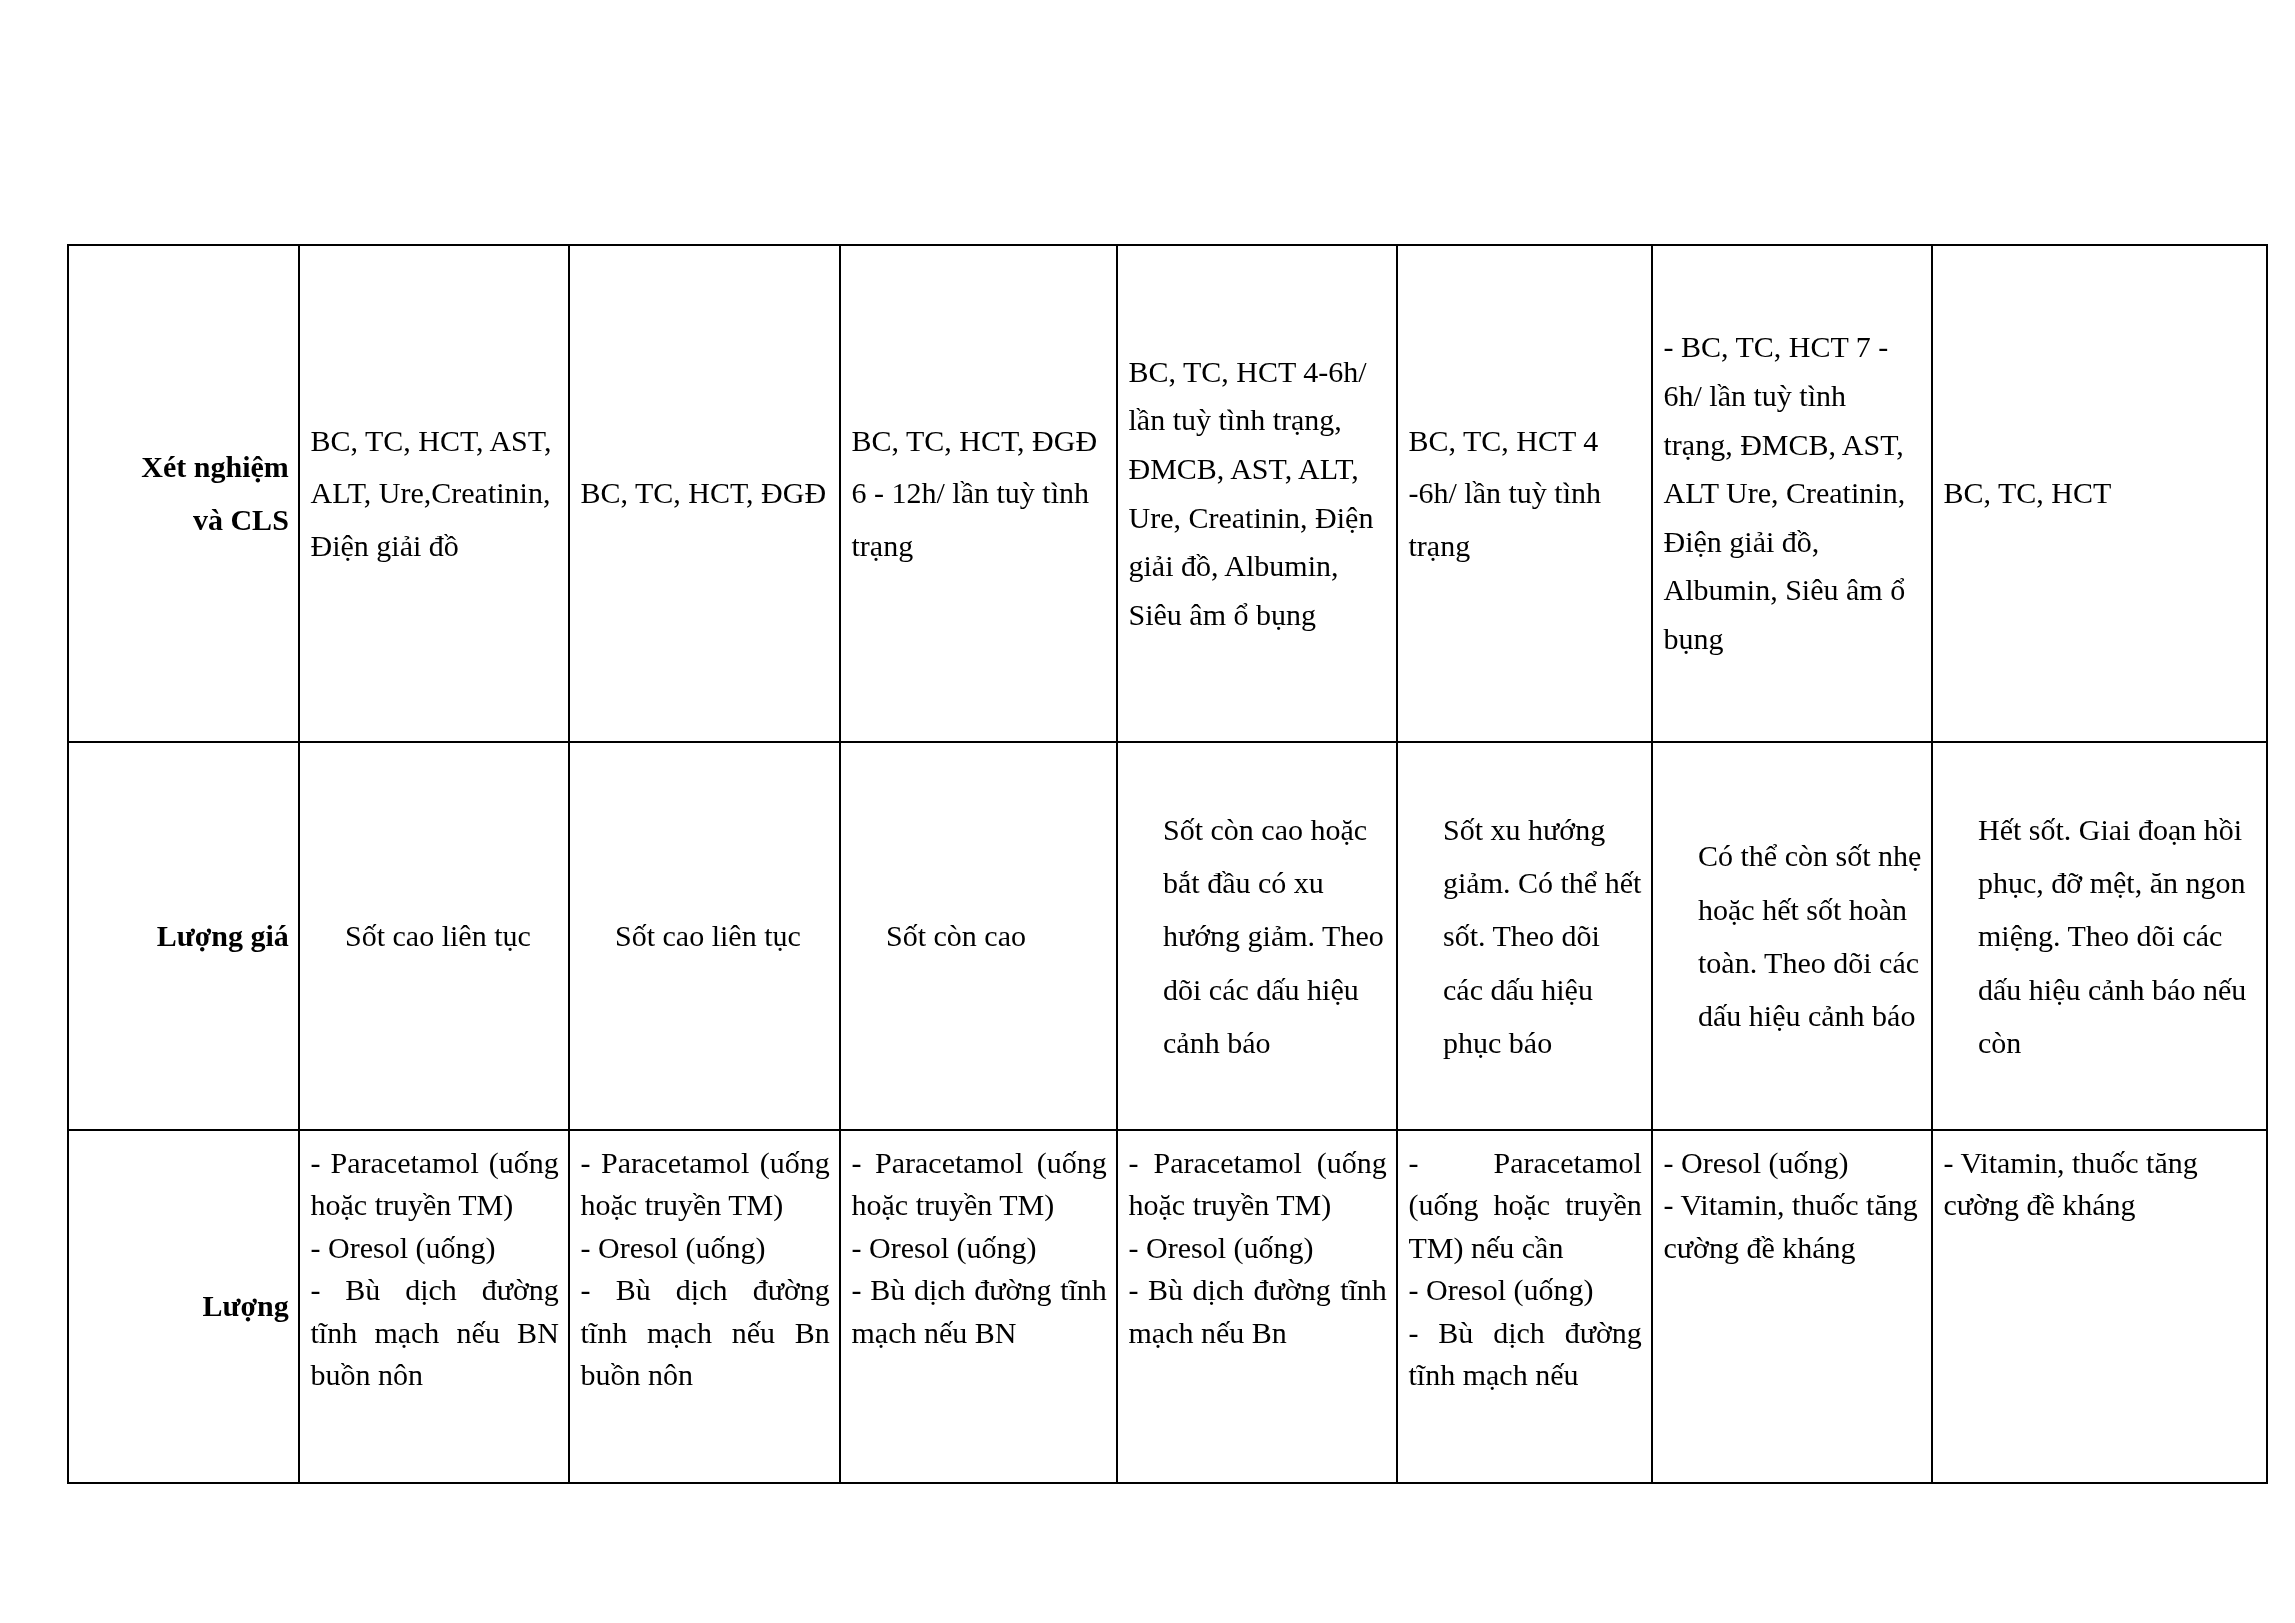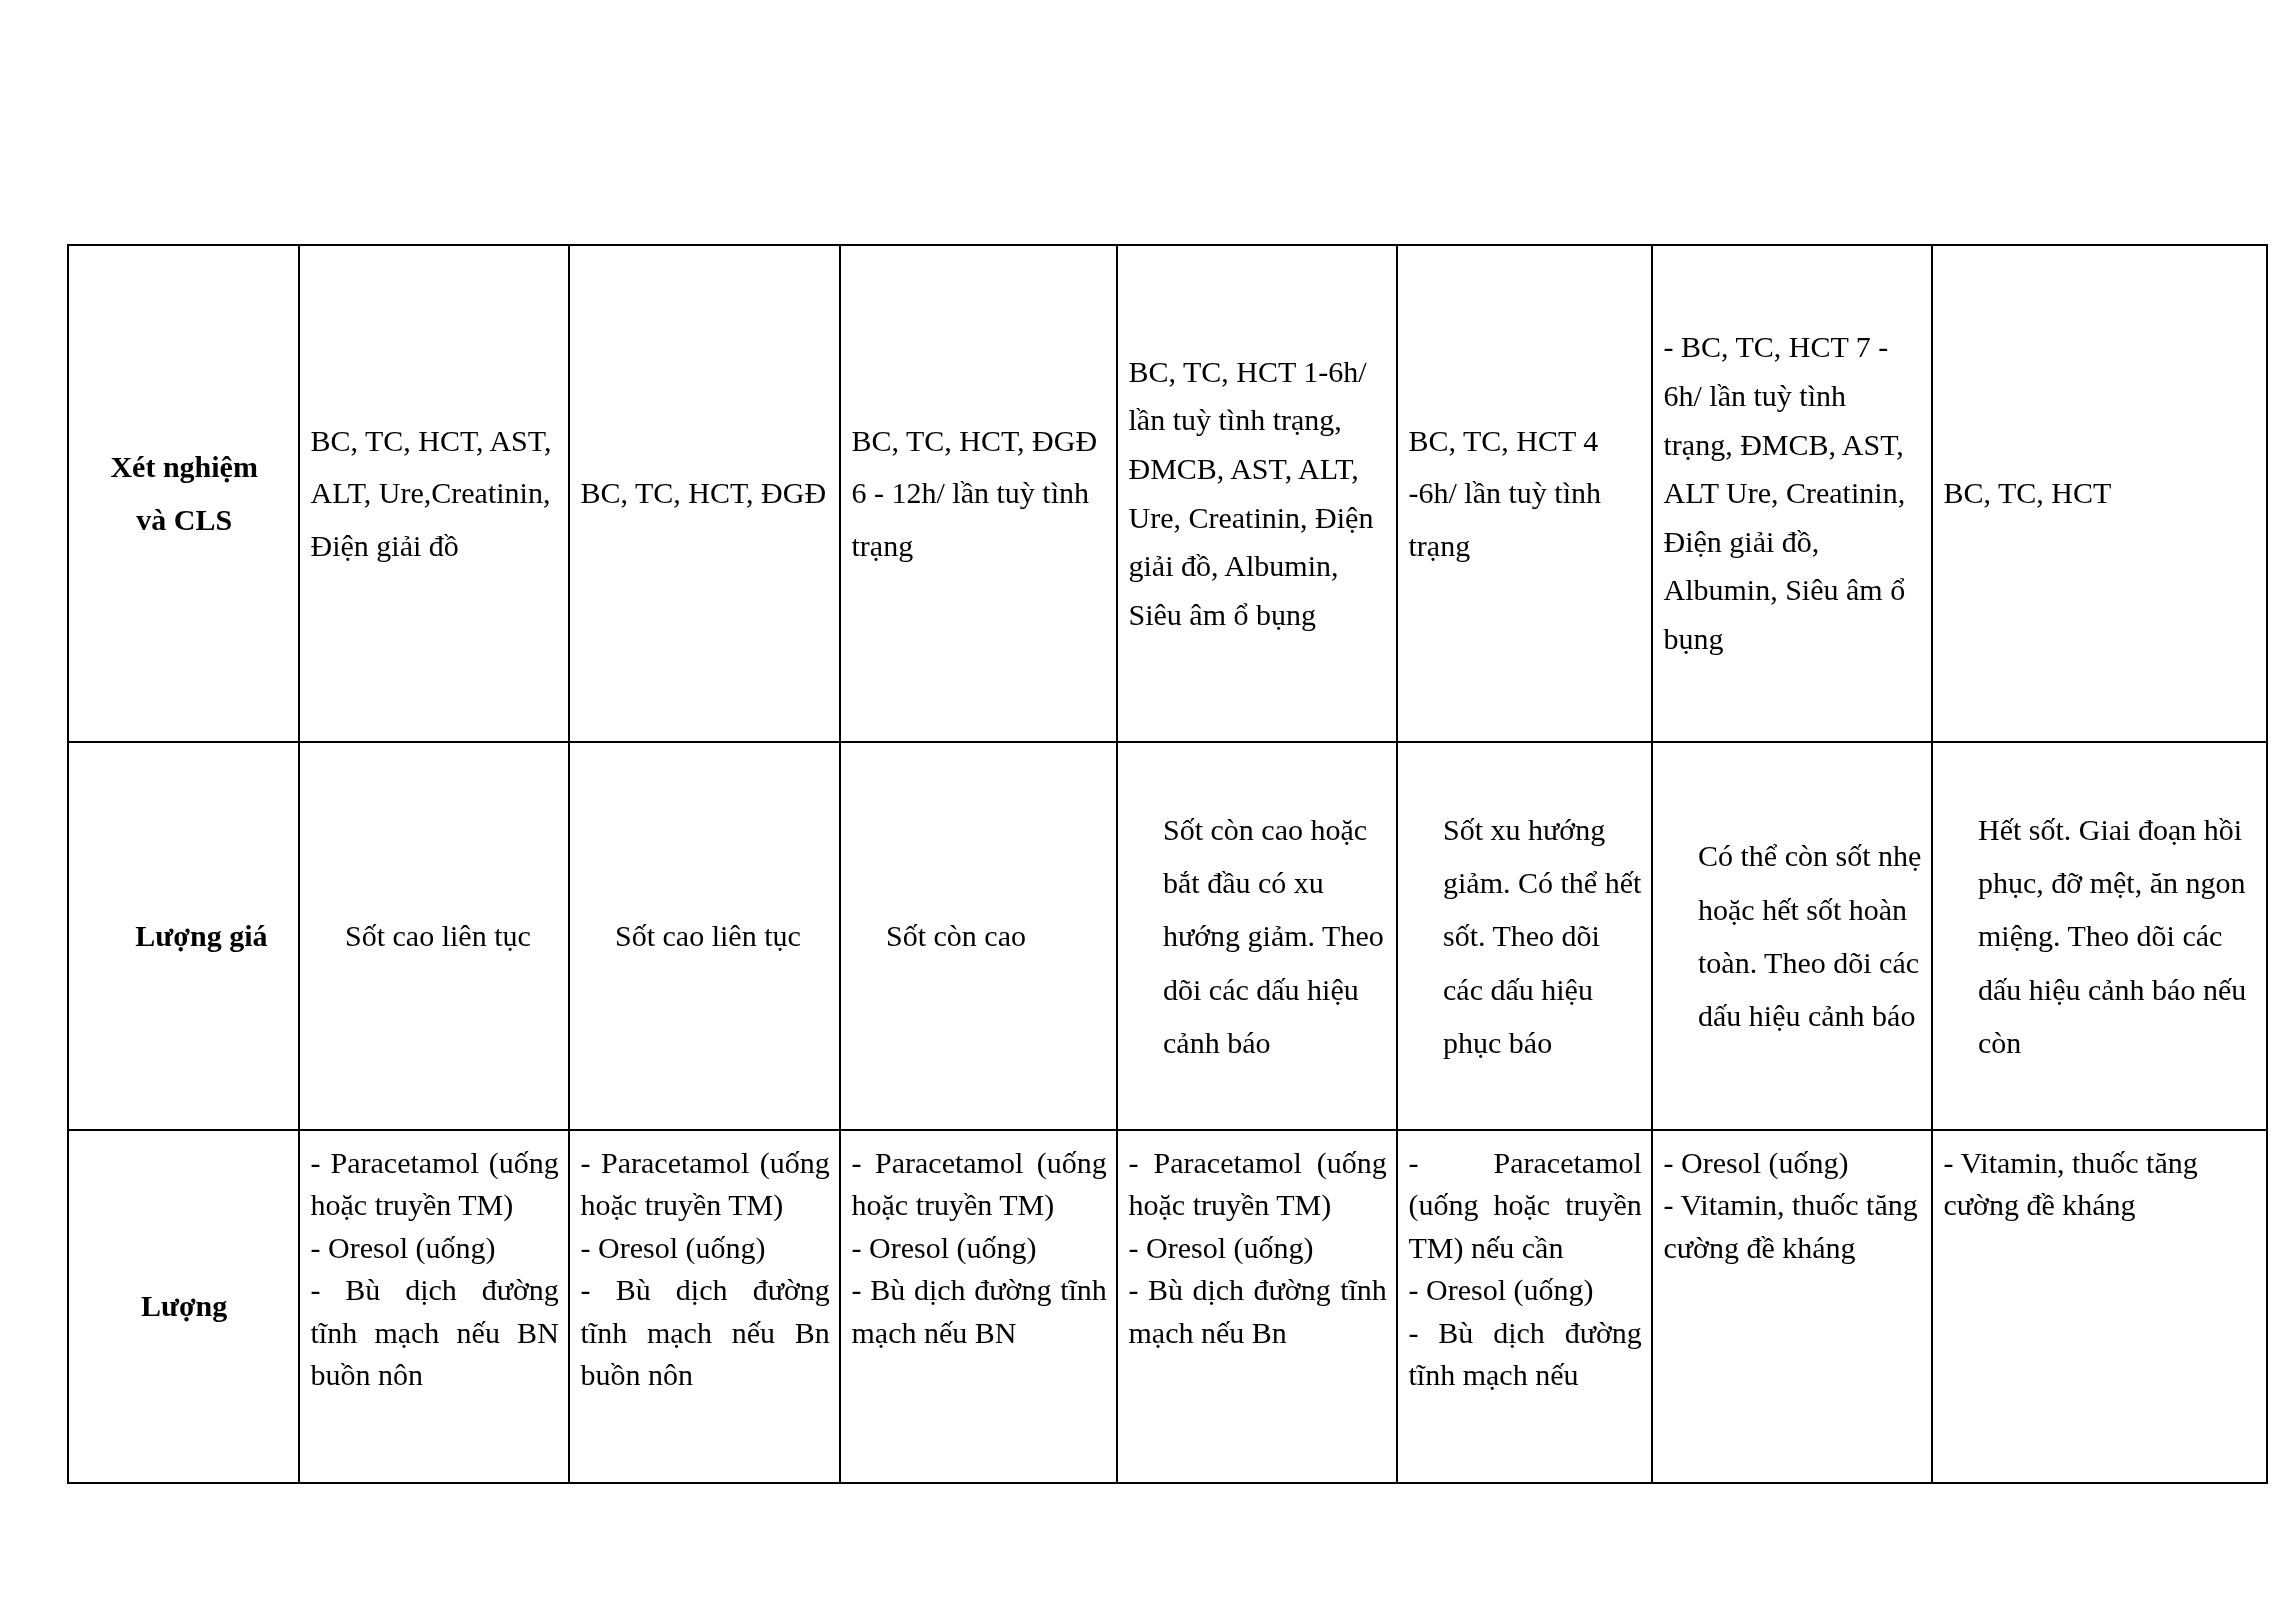--- a/index.html
+++ b/index.html
@@ -51,21 +51,21 @@
   col.c-label   { width: 231px; }
   col.c2        { width: 270px; }
   col.c3        { width: 271px; }
   col.c4        { width: 277px; }
   col.c5        { width: 280px; }
   col.c6        { width: 255px; }
   col.c7        { width: 280px; }
   col.c8        { width: 335px; }
 
   td.row-label {
-    text-align: center;
+    text-align: right;
     font-weight: bold;
     line-height: 1.95;
   }
 
   
   tr.row-labs td { height: 482px; vertical-align: middle; line-height: 1.75; }
   tr.row-labs td.cell-dense { line-height: 1.62; }
 
   
   tr.row-eval td { height: 373px; vertical-align: middle; line-height: 1.78; padding-left: 45px; }
@@ -107,21 +107,21 @@
           <td class="cell-body">
               <span class="cell-text">BC, TC, HCT, AST, ALT, Ure,Creatinin, Điện giải đồ</span>
             </td>
           <td class="cell-body">
               <span class="cell-text">BC, TC, HCT, ĐGĐ</span>
             </td>
           <td class="cell-body">
               <span class="cell-text">BC, TC, HCT, ĐGĐ 6 - 12h/ lần tuỳ tình trạng</span>
             </td>
           <td class="cell-body cell-dense">
-              <span class="cell-text">BC, TC, HCT 1-6h/ lần tuỳ tình trạng, ĐMCB, AST, ALT, Ure, Creatinin, Điện giải đồ, Albumin, Siêu âm ổ bụng</span>
+              <span class="cell-text">BC, TC, HCT 4-6h/ lần tuỳ tình trạng, ĐMCB, AST, ALT, Ure, Creatinin, Điện giải đồ, Albumin, Siêu âm ổ bụng</span>
             </td>
           <td class="cell-body">
               <span class="cell-text">BC, TC, HCT 4 -6h/ lần tuỳ tình trạng</span>
             </td>
           <td class="cell-body cell-dense">
               <span class="cell-text">- BC, TC, HCT 7 - 6h/ lần tuỳ tình trạng, ĐMCB, AST, ALT Ure, Creatinin, Điện giải đồ, Albumin, Siêu âm ổ bụng</span>
             </td>
           <td class="cell-body">
               <span class="cell-text">BC, TC, HCT</span>
             </td>

